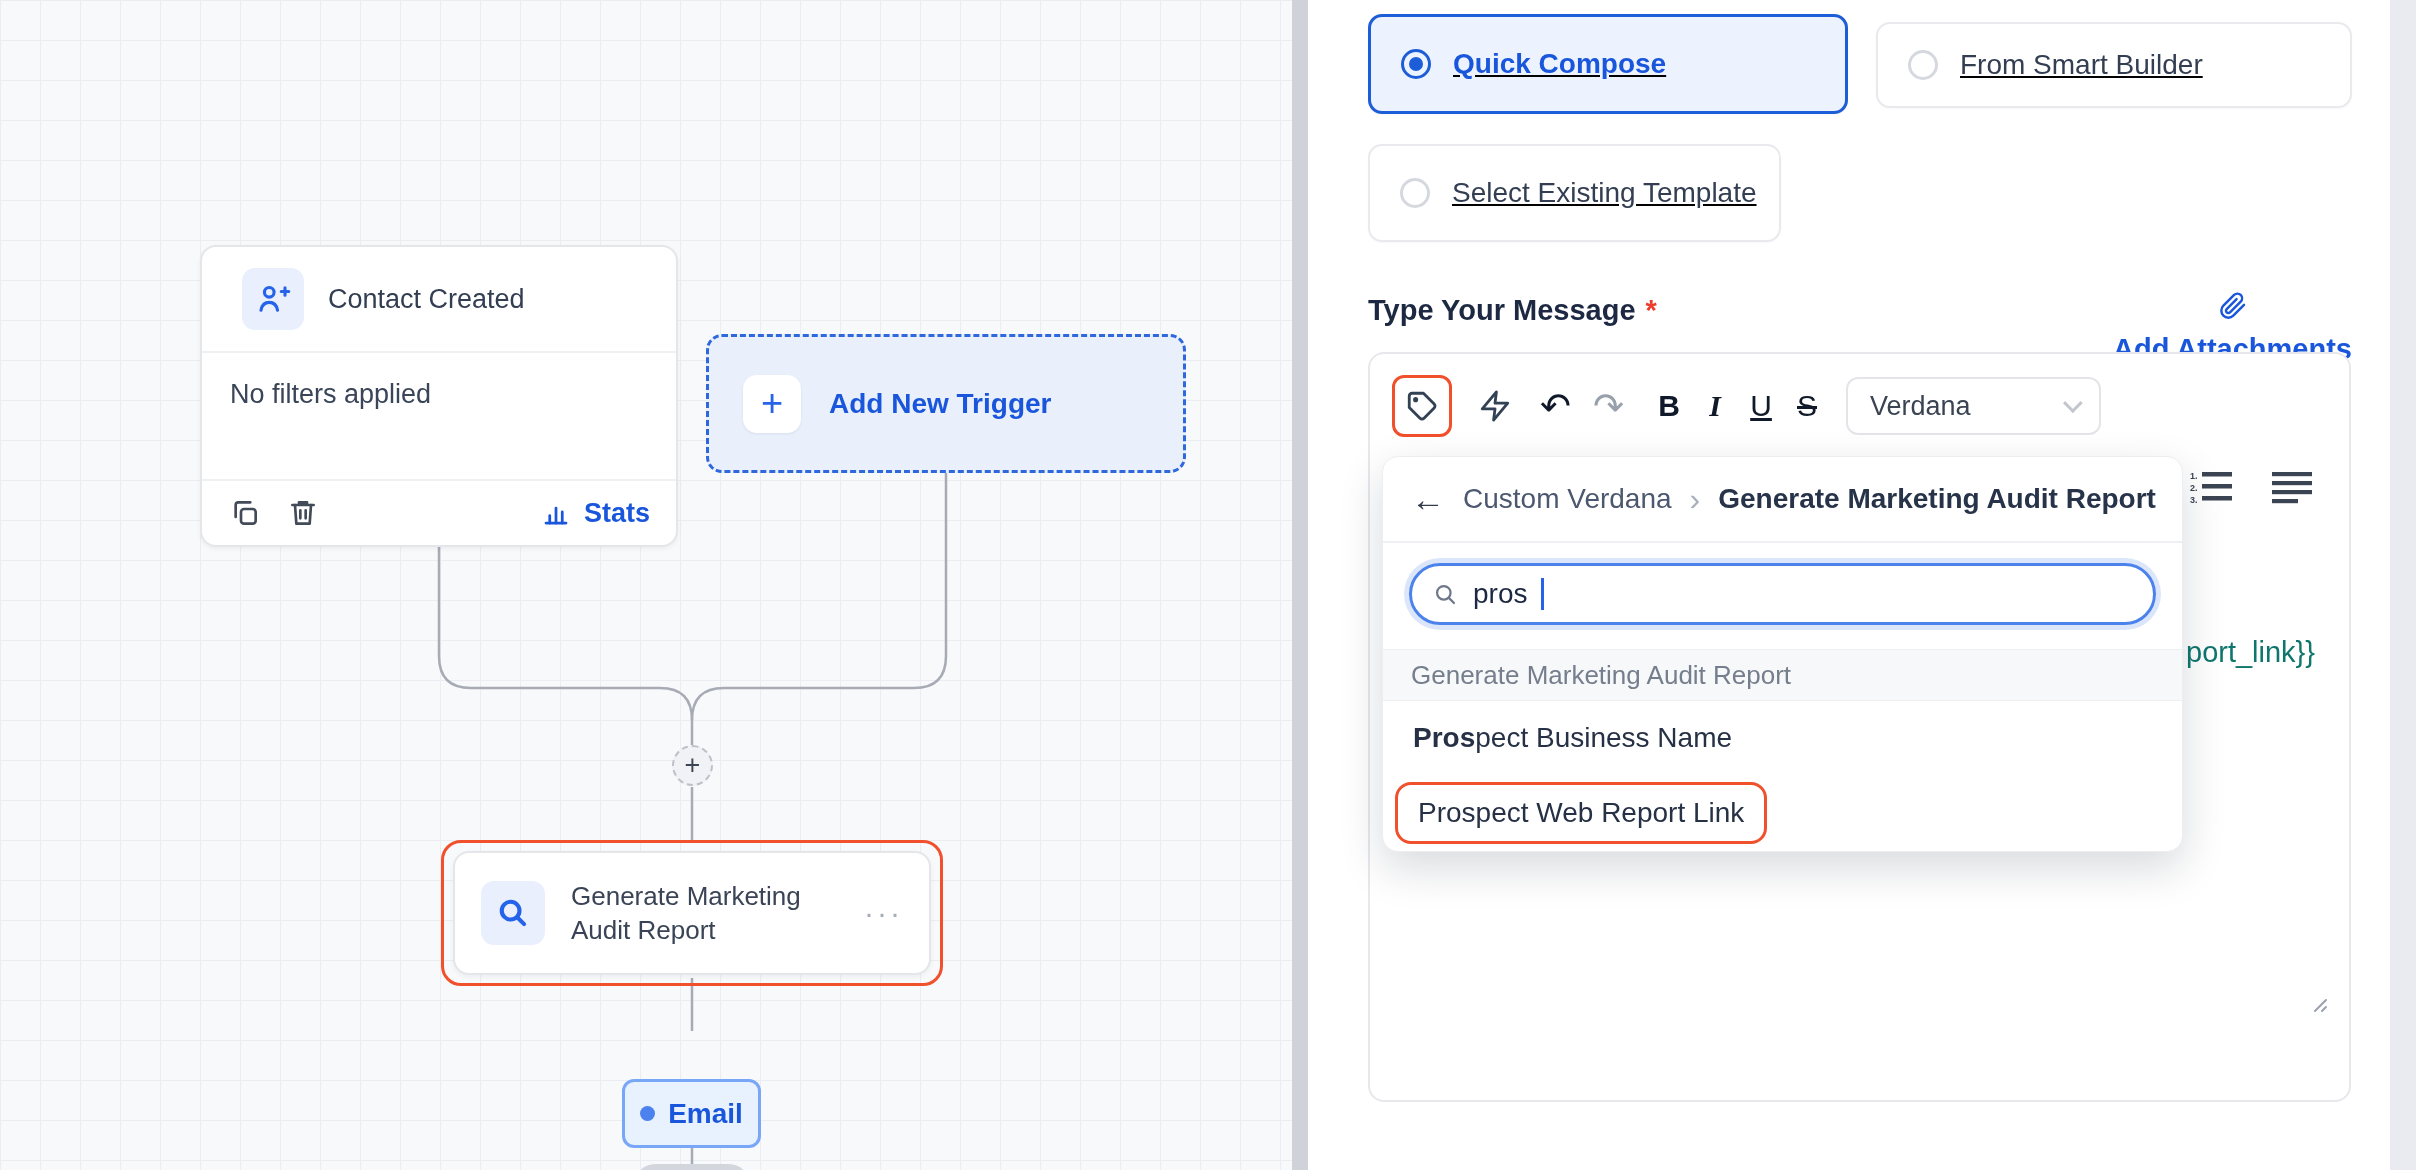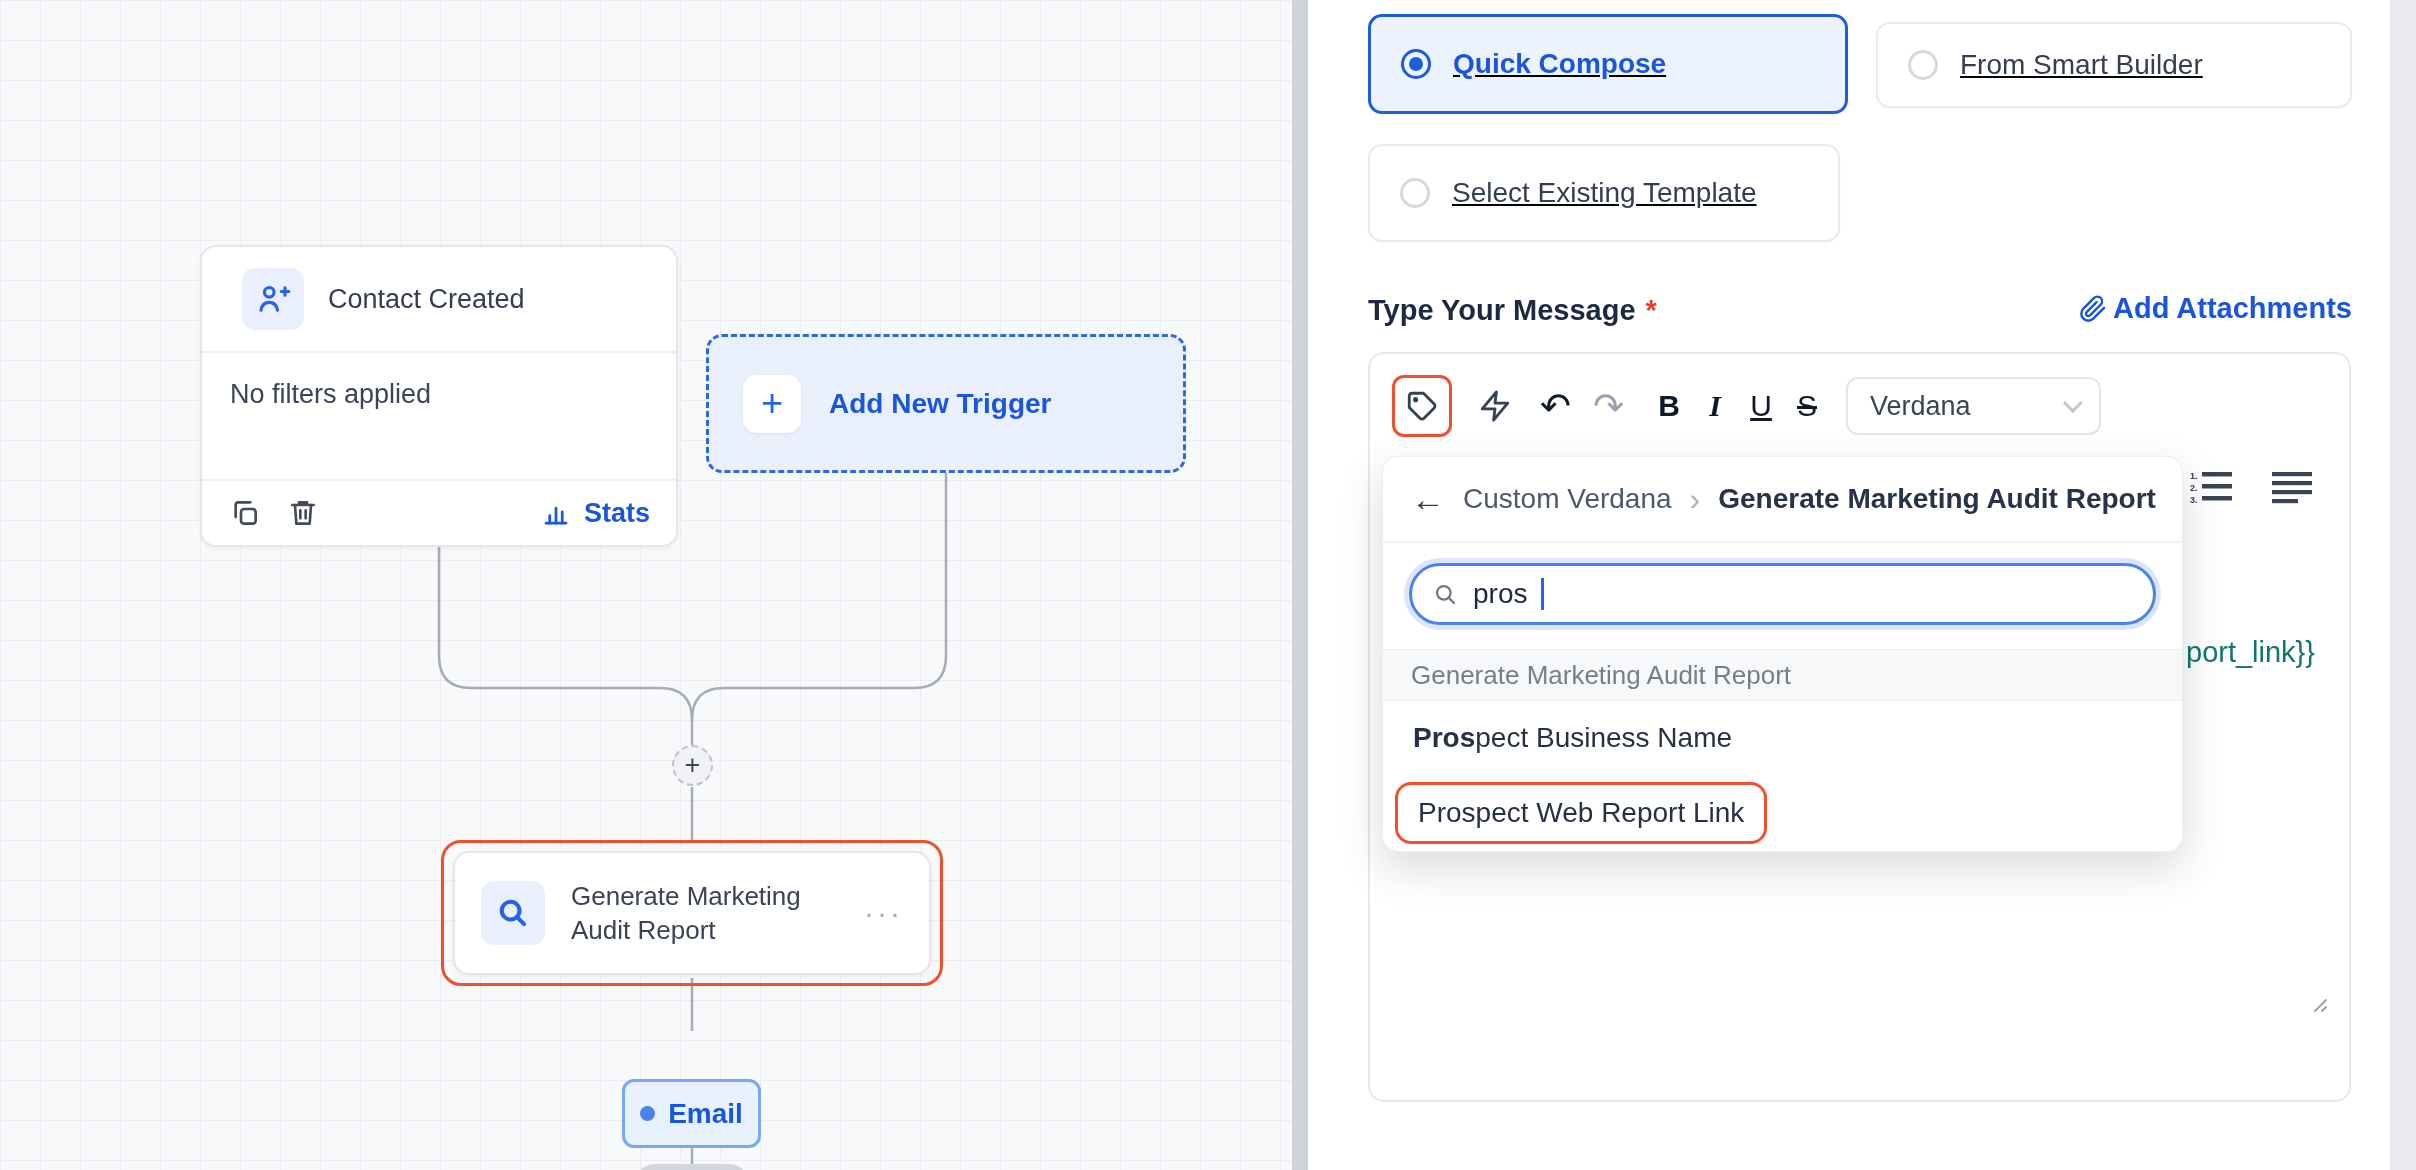--- a/index.html
+++ b/index.html
@@ -74,27 +74,27 @@
     border:2px solid #e9eaee; box-shadow:0 1px 2px rgba(0,0,0,.03);text-decoration:underline; }
   .opt-card .radio { width:30px; height:30px; border-radius:50%; border:3px solid #d5d8de;
     flex:0 0 auto; display:flex; align-items:center; justify-content:center; }
   .opt-card .label { font-size:28px; font-weight:500; color:#333e52; white-space:nowrap; }
   .opt-selected { border:3px solid #1d5ed8; background:#edf3fe; }
   .opt-selected .radio { border-color:#1d5ed8; }
   .opt-selected .radio .dot { width:14px; height:14px; border-radius:50%; background:#1d5ed8; }
   .opt-selected .label { color:#1a56db; font-weight:600; }
   .opt-qc { left:60px; top:14px; width:480px; height:100px; }
   .opt-fsb { left:568px; top:22px; width:476px; height:86px; }
-  .opt-set { left:60px; top:144px; width:472px; height:98px; }
+  .opt-set { left:60px; top:144px; width:413px; height:98px; }
 
   .msg-label-row { position:absolute; left:60px; top:294px; display:flex; align-items:center; gap:10px; }
   .msg-label { font-size:29px; font-weight:700; color:#1d2942; }
   .req-star { font-size:29px; font-weight:700; color:#ee3b2c; }
-  .attach { position:absolute; top:292px; right:38px; display:flex; align-items:center; gap:6px;
-    cursor:pointer; color:#1a56db; font-size:29px; font-weight:700; }
+  .attach { position:absolute; top:292px; right:38px; display:flex; align-items:center; gap:13px;
+    cursor:pointer; color:#1a56db; font-size:29px; font-weight:700;flex-direction:column; }
 
   .editor { position:absolute; left:60px; top:352px; width:983px; height:750px;
     border:2px solid #e6e8ec; border-radius:16px; background:#fff; }
   .toolbar { position:absolute; left:0; top:0; width:100%; height:104px;
     display:flex; align-items:center; padding:0 22px; }
   .tag-wrap { width:60px; height:62px; border:3px solid #f1502c; border-radius:12px;
     display:flex; align-items:center; justify-content:center; cursor:pointer; }
   .tb-btn { display:flex; align-items:center; justify-content:center; cursor:pointer; }
   .tb-zap { margin-left:26px; }
   .tb-undo { margin-left:28px; font-size:37px; color:#10192a; line-height:1; }

